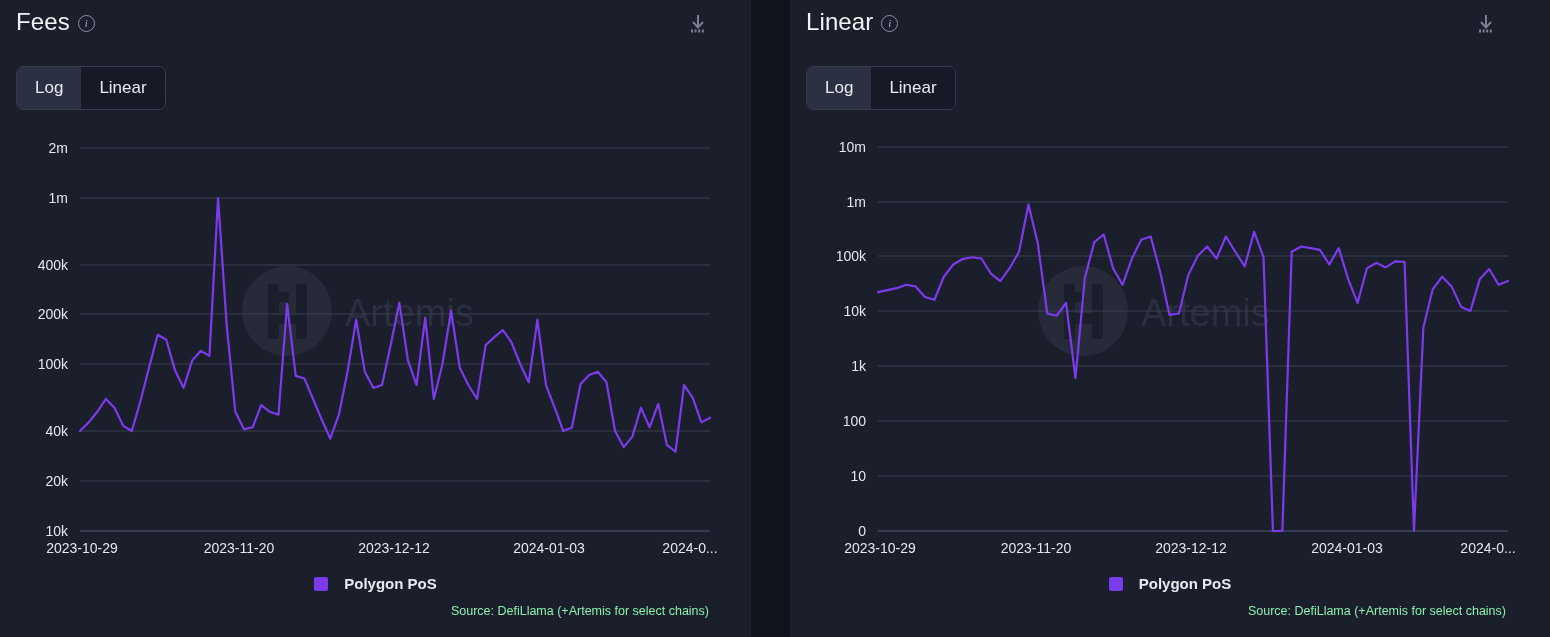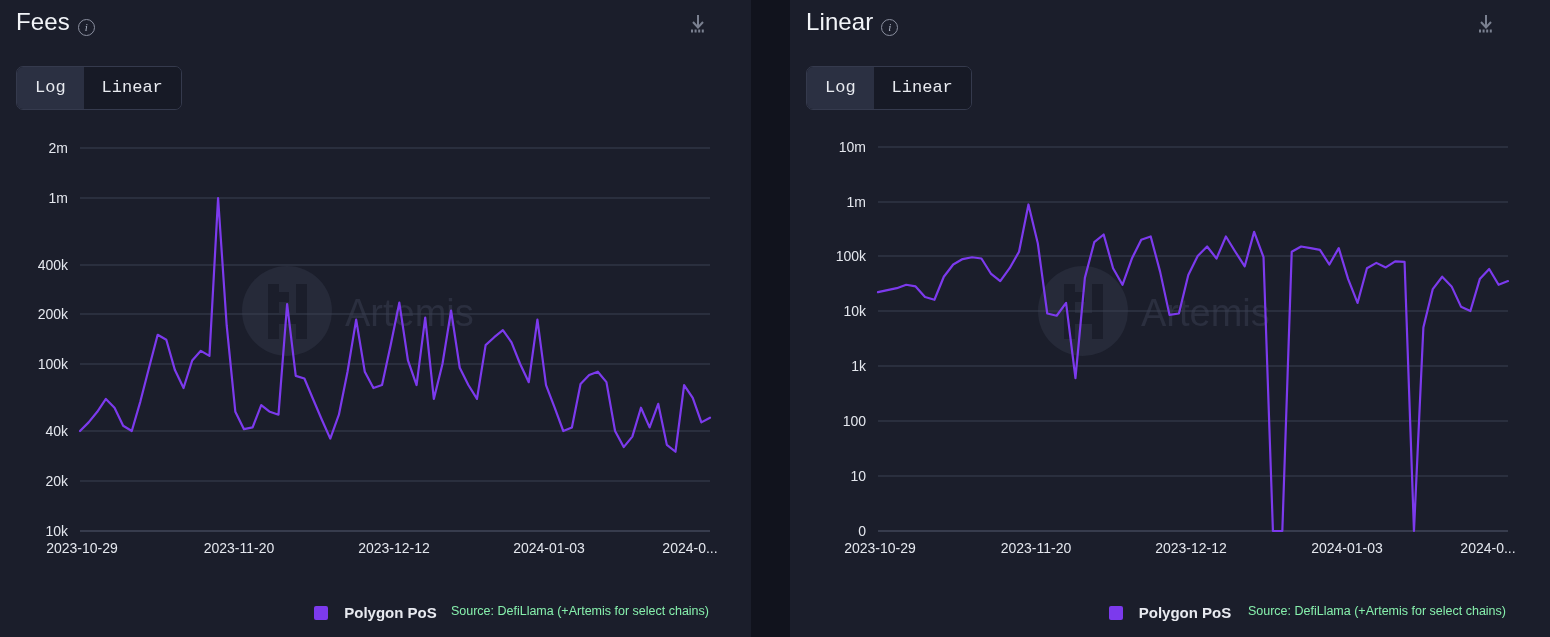--- a/index.html
+++ b/index.html
@@ -20,21 +20,21 @@
     width: 751px; height: 637px;
     background: #1b1e2b;
     flex: 0 0 auto;
   }
   .panel.right { width: 760px; margin-left: 39px; }
   .gutter {
     width: 0px; height: 637px; background: #11131d; flex: 0 0 auto;
   }
   .panel-head {
     position: absolute; left: 16px; top: 8px;
-    display: flex; align-items: flex-end; gap: 8px;
+    display: flex; align-items: center; gap: 8px;
   }
   .panel-title {
     font-size: 24px; color: #f2f4f8; font-weight: 400; letter-spacing: .1px;
   }
   .info-icon {
     width: 17px; height: 17px; border-radius: 50%;
     border: 1.4px solid #8b90a0;
     display: inline-flex; align-items: center; justify-content: center;
     font-size: 11px; color: #aab0c0; font-family: "Liberation Serif", serif;
     line-height: 1; font-style: italic; cursor: pointer;
@@ -45,28 +45,28 @@
     cursor: pointer; opacity: .75;
   }
   .toggle {
     position: absolute; top: 66px; left: 16px;
     display: flex; border: 1px solid #353a4d; border-radius: 7px;
     overflow: hidden; background: #171a26;
   }
   .toggle .seg {
     padding: 8px 18px; font-size: 17px; color: #e8eaf0;
     cursor: pointer; background: #171a26; border: none;
-    font-family: Liberation Mono, monospace;
+    font-family: Liberation Sans, sans-serif;
     line-height: 26px; height: 42px;
   }
   .toggle .seg.active { background: #2b3042; }
   .plot-wrap { position: absolute; left: 0; top: 110px; }
   .legend {
     position: absolute; left: 0; right: 0; top: 575px;
-    display: flex; align-items: center; justify-content: center; gap: 16px; margin-top: 29px;
+    display: flex; align-items: center; justify-content: center; gap: 16px;
   }
   .legend-swatch { width: 14px; height: 14px; border-radius: 2px; }
   .legend-label { font-size: 15px; color: #e8eaf0; font-weight: bold; }
   .source {
     position: absolute; right: 42px; top: 604px;
     font-size: 12.5px; color: #86efac;
   }
   .panel.right .source { right: 44px; }
   svg { display: block; }
   .tick-text { font-size: 14px; fill: #e4e7ee; font-family: "Liberation Sans", sans-serif; }

